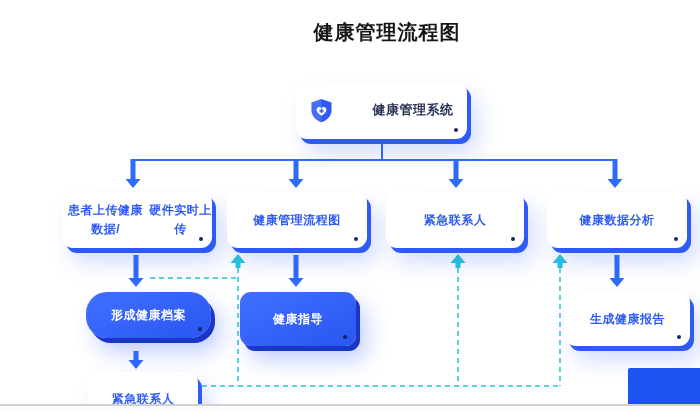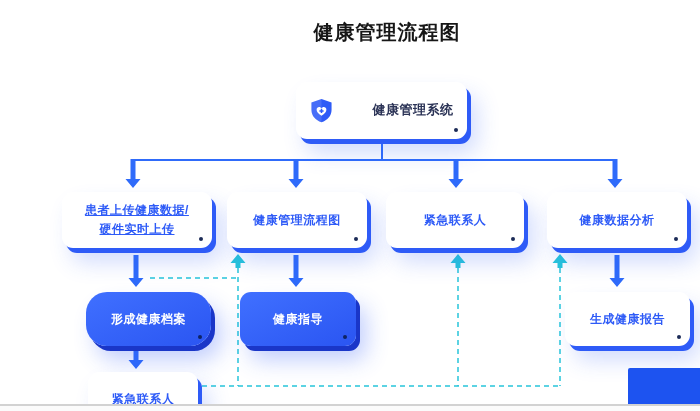--- a/index.html
+++ b/index.html
@@ -36,21 +36,21 @@
   .blue{
     background:linear-gradient(155deg,#4070ff 0%,#2a55f2 100%);color:#ffffff;
     box-shadow:4px 5px 0 var(--shadow-navy,#1a36c8), 10px 14px 22px rgba(46,91,247,.3);
   }
   .root-lbl{color:var(--root-text,#2b3356);font-size:13px;}
   .dot{
     position:absolute;right:9px;bottom:7px;width:4px;height:4px;border-radius:50%;
     background:var(--dot,#1c2b57);
   }
   .blue .dot{background:#0e2364;}
-  .col{display:flex;flex-direction:column;align-items:center;text-decoration:underline;}
+  .col{display:flex;flex-direction:row;align-items:center;}
   .icon{display:flex;align-items:center;}
   .corner-block{
     position:absolute;left:628px;top:368px;width:72px;height:36px;
     background:var(--bottom-block,#1d53f0);border-radius:2px 0 0 0;z-index:2;
   }
   .bottom-edge{
     position:absolute;left:0;top:404px;width:700px;height:7px;
     background:#fbfbfb;border-top:2px solid #d2d2d2;z-index:5;
   }
 </style>
@@ -111,21 +111,21 @@
   <div class="node white" style="left:386px;top:192px;width:138px;height:56px;">
     <span class="lbl">紧急联系人</span>
     <span class="dot"></span>
   </div>
 
   <div class="node white" style="left:547px;top:192px;width:140px;height:56px;justify-content:center;">
     <span class="lbl">健康数据分析</span>
     <span class="dot"></span>
   </div>
 
-  <div class="node blue" style="left:86px;top:292px;width:125px;height:54px;border-radius:21px;">
+  <div class="node blue" style="left:86px;top:292px;width:125px;height:46px;border-radius:21px;">
     <span class="lbl">形成健康档案</span>
     <span class="dot"></span>
   </div>
 
   <div class="node blue" style="left:240px;top:292px;width:116px;height:54px;">
     <span class="lbl">健康指导</span>
     <span class="dot"></span>
   </div>
 
   <div class="node white" style="left:565px;top:292px;width:125px;height:54px;">

